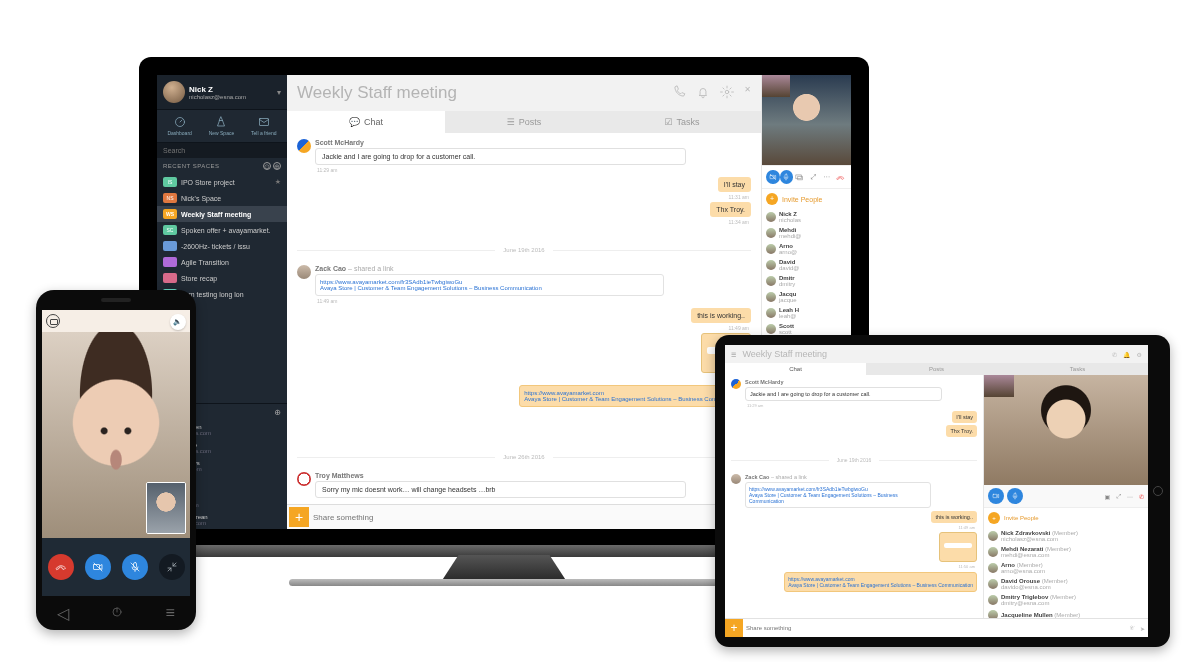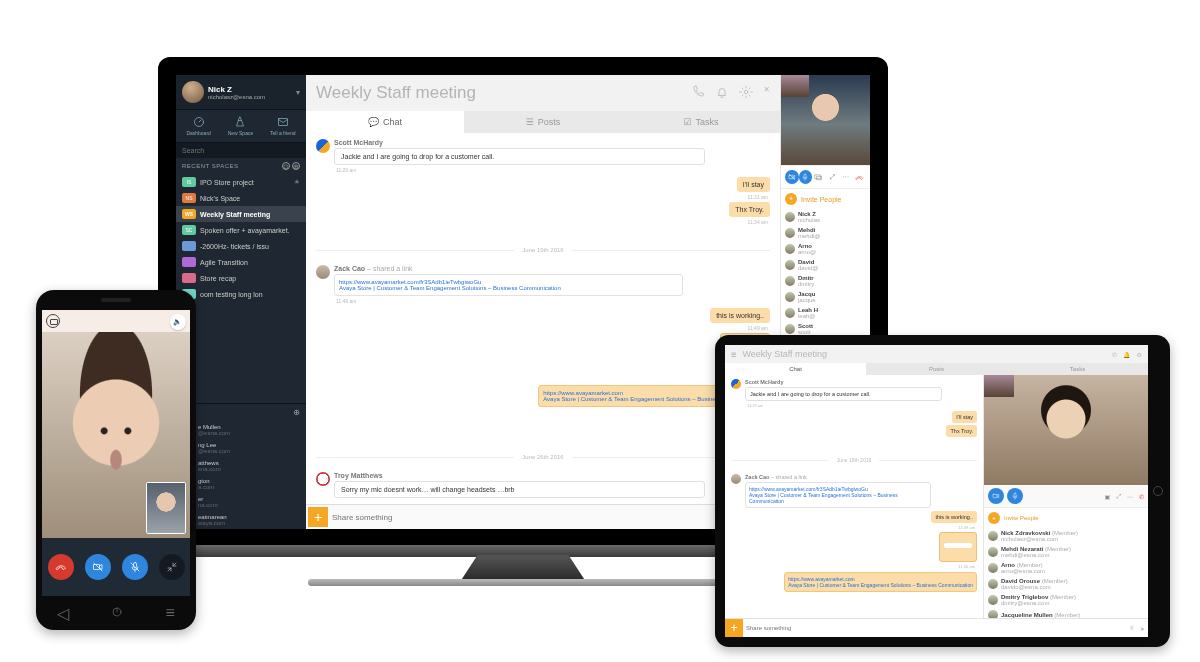--- a/index.html
+++ b/index.html
@@ -1,20 +1,20 @@
 <!DOCTYPE html>
 <html><head>
 <meta charset="utf-8">
 <style>
   *{box-sizing:border-box;margin:0;padding:0;font-family:Helvetica,Arial,sans-serif;}
   body{width:1200px;height:662px;position:relative;background:#fff;overflow:hidden;}
   .scene{position:relative;width:1200px;height:662px;}
 
   
-  .laptop{position:absolute;left:138px;top:57px;width:770px;height:566px;}
+  .laptop{position:absolute;left:119px;top:57px;width:770px;height:566px;}
   .laptop-screen{position:absolute;left:20px;top:0;width:730px;height:490px;background:#000;border-radius:12px 12px 0 0;padding:18px;}
   .laptop-inner{width:100%;height:100%;background:#fff;display:flex;overflow:hidden;font-size:8px;}
   .laptop-base{position:absolute;left:0;top:488px;width:770px;height:12px;background:linear-gradient(#6b6b6b,#3a3a3a);border-radius:0 0 40px 40px;}
   .laptop-foot{position:absolute;left:320px;top:498px;width:130px;height:30px;background:linear-gradient(#555,#222);clip-path:polygon(15% 0,85% 0,100% 100%,0 100%);}
   .laptop-footbar{position:absolute;left:170px;top:522px;width:430px;height:7px;background:linear-gradient(#bbb,#888);border-radius:4px;}
 
   .sidebar{width:130px;background:#1f2832;color:#ccc;display:flex;flex-direction:column;}
   .profile{display:flex;align-items:center;padding:6px 6px;background:#1a222b;}
   .avatar{width:22px;height:22px;border-radius:50%;background:radial-gradient(circle at 40% 30%,#d0b090,#735941);margin-right:4px;}
   .profile-info{display:flex;flex-direction:column;}

